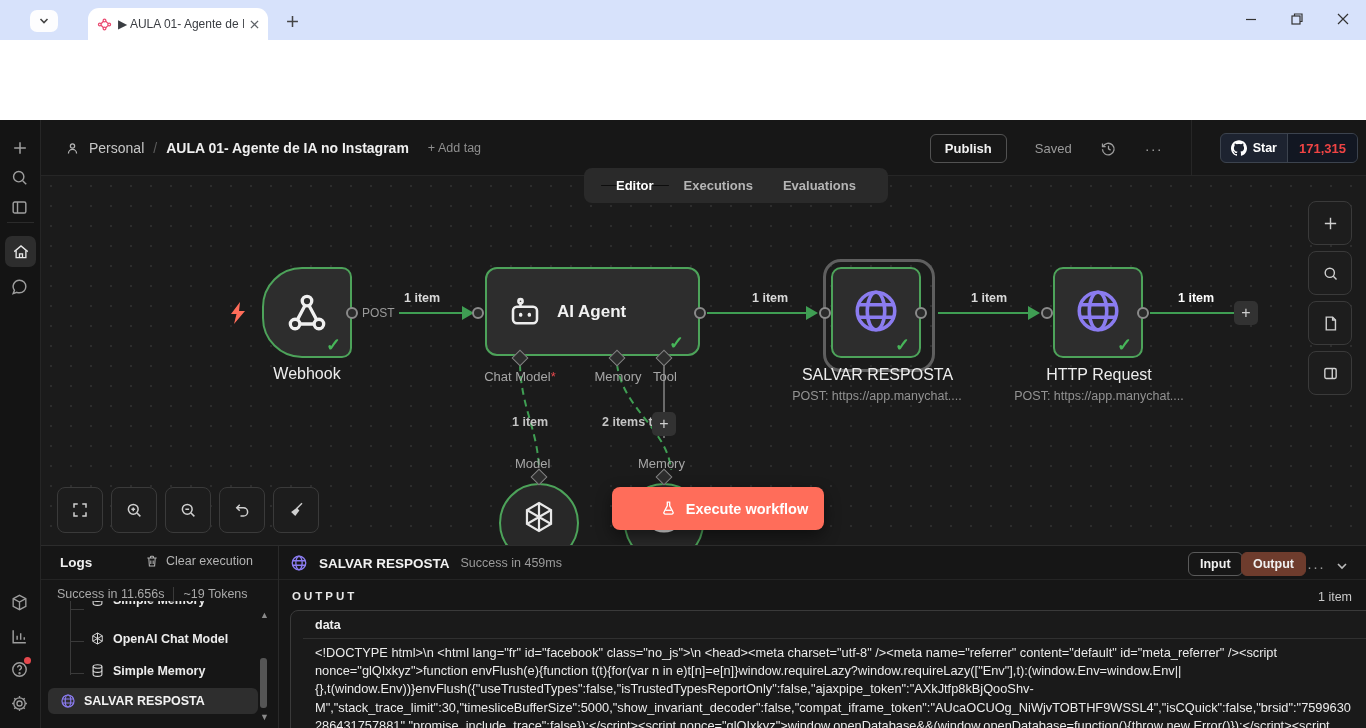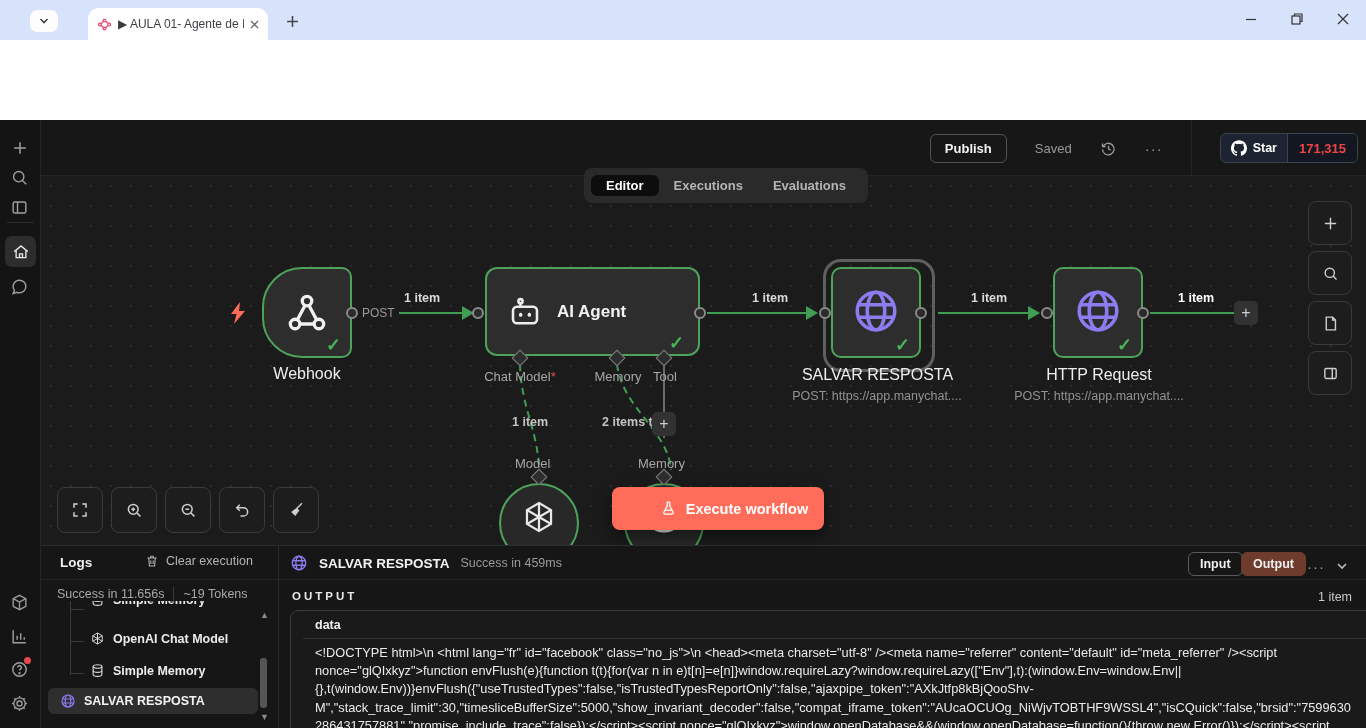--- a/index.html
+++ b/index.html
@@ -44,21 +44,21 @@
   .gh{display:flex;align-items:center;border:1px solid #3c434e;border-radius:6px;overflow:hidden;background:#1d2330;height:28px;}
   .ghl{display:flex;align-items:center;gap:6px;padding:0 10px;color:#fff;font-size:12.5px;font-weight:600;height:100%;}
   .ghr{padding:0 11px;color:#ef4444;font-size:13px;font-weight:700;background:#121722;border-left:1px solid #3c434e;
        height:100%;display:flex;align-items:center;}
   .rail{position:absolute;left:0;top:120px;width:41px;height:608px;background:#141414;border-right:1px solid #262626;
         box-sizing:border-box;z-index:6;}
   .railbtn{position:absolute;left:10px;width:22px;height:22px;color:#9e9e9e;}
   .railhome{position:absolute;left:5px;width:31px;height:31px;background:#2d2d2d;border-radius:7px;
             display:flex;align-items:center;justify-content:center;}
   .pills{position:absolute;left:584px;top:168px;height:35px;background:#2a2a2a;border-radius:8px;display:flex;
-         padding:7px;box-sizing:border-box;z-index:4;}
+         padding:17px;box-sizing:border-box;z-index:4;}
   .pill{padding:0 15px;display:flex;align-items:center;font-size:13px;font-weight:600;color:#b5b5b5;border-radius:6px;}
   .pill.on{background:#0d0d0d;color:#fff;}
 
   
   .canvas{position:absolute;left:41px;top:176px;width:1325px;height:369px;background:#1b1b1b;
           background-image:radial-gradient(circle,#2d2d2d 1.1px,transparent 1.4px);background-size:20px 20px;z-index:0;}
   .edges{position:absolute;left:0;top:0;z-index:1;pointer-events:none;}
   .node{position:absolute;background:#2d2d2d;border:2px solid #4da35a;box-sizing:border-box;z-index:2;}
   .selring{position:absolute;border:3px solid #5f5f5f;border-radius:18px;z-index:1;}
   .dot{position:absolute;width:12px;height:12px;border-radius:50%;background:#2b2b2b;border:2px solid #8a8a8a;
@@ -476,20 +476,30 @@
       </svg>
   </div>
   <div class="sbtn" style="top:351px;">
     <svg width="17" height="17" viewBox="0 0 24 24" fill="none" stroke="#cfcfcf" stroke-width="2">
         <rect x="4" y="5" width="16" height="14" rx="2"></rect>
         <path d="M14.5 5v14"></path>
       </svg>
   </div>
 
   <div class="apphdr">
+    <div class="hleft">
+      <svg width="15" height="15" viewBox="0 0 24 24" fill="none" stroke="#b5b5b5" stroke-width="2">
+          <circle cx="12" cy="8" r="3.4"></circle>
+          <path d="M5.5 20a6.5 6.5 0 0 1 13 0"></path>
+        </svg>
+      <span class="crumb">Personal</span>
+      <span class="crumbsep">/</span>
+      <span class="wftitle">AULA 01- Agente de IA no Instagram</span>
+      <span class="addtag">+ Add tag</span>
+    </div>
     <div class="hright">
       <button class="pubbtn">Publish</button>
       <span class="saved">Saved</span>
       <svg width="17" height="17" viewBox="0 0 24 24" fill="none" stroke="#9e9e9e" stroke-width="1.8">
           <path d="M3.5 5v4.5H8"></path>
           <path d="M4.2 9.5a8.2 8.2 0 1 1-.7 3.5"></path>
           <path d="M12 8.2v4.3l3 1.8"></path>
         </svg>
       <span class="hmore">···</span>
       <div class="hdrdiv"></div>

